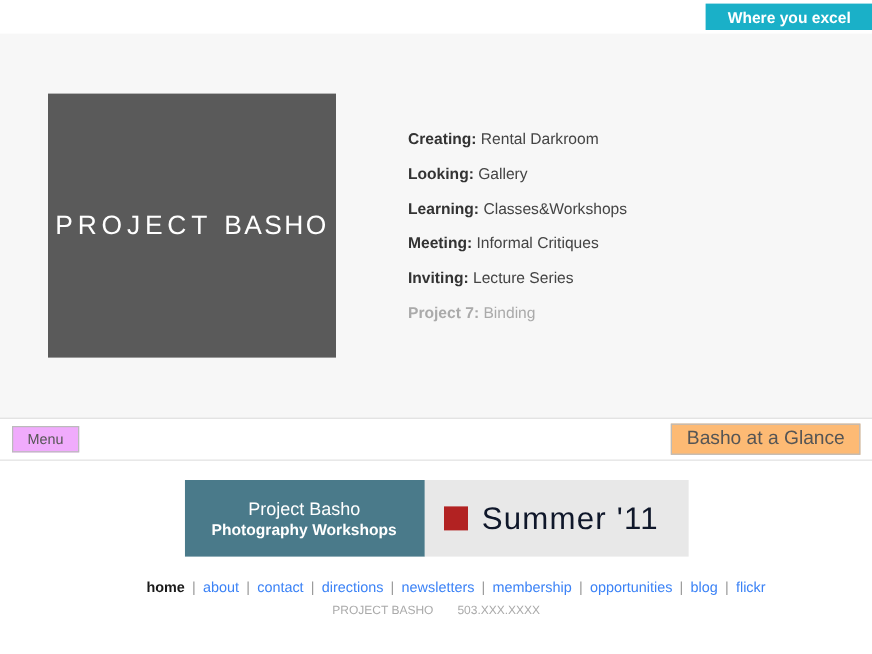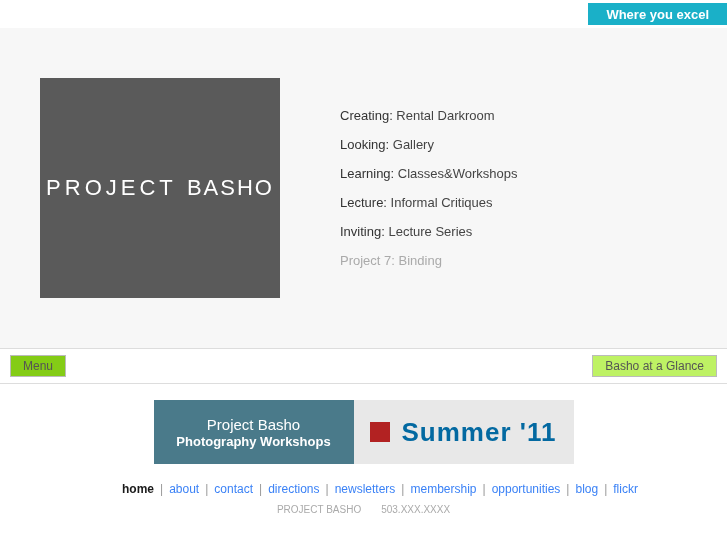--- a/index.html
+++ b/index.html
@@ -78,21 +78,21 @@
     #features-list li {
       font-size: 13px;
       color: #444;
     }
 
     #features-list li.muted {
       color: #aaa;
     }
 
     #features-list li strong {
-      font-weight: 400;
+      font-weight: 700;
       color: #333;
       margin-top: 36px;
     }
 
     #features-list li.muted strong {
       color: #aaa;
     }
 
     
     #nav-bar {
@@ -101,31 +101,31 @@
       border-bottom: 1px solid #ddd;
       height: 36px;
       display: flex;
       align-items: center;
       justify-content: space-between;
       padding: 0 10px;
     }
 
     #menu-btn {
       border: 1px solid #bbb;
-      background: #84cc16;
+      background: #f0abfc;
       font-size: 12px;
       color: #555;
       padding: 3px 12px;
       cursor: pointer;
     }
 
     #basho-glance-btn {
       border: 1px solid #bbb;
-      background: #bef264;
-      font-size: 12px;
+      background: #fdba74;
+      font-size: 16px;
       color: #555;
       padding: 3px 12px;
       cursor: pointer;
     }
 
     
     #promo-banner {
       background: #ffffff;
       display: flex;
       justify-content: center;
@@ -174,22 +174,22 @@
 
     #promo-red-square {
       width: 20px;
       height: 20px;
       background: #b22222;
       flex-shrink: 0;
     }
 
     #promo-summer-text {
       font-size: 26px;
-      font-weight: 700;
-      color: #0369a1;
+      font-weight: 400;
+      color: #0f172a;
       letter-spacing: 1px;
     }
 
     
     #footer-nav {
       background: #ffffff;
       display: flex;
       justify-content: center;
       align-items: center;
       padding: 8px 0 4px 0;
@@ -236,21 +236,21 @@
 <div id="hero">
   <div id="logo-block">
     <div id="logo-text">
       PROJECT&nbsp;<span>BASHO</span>
     </div>
   </div>
   <ul id="features-list">
   <li><strong>Creating:</strong> Rental Darkroom</li>
       <li><strong>Looking:</strong> Gallery</li>
       <li><strong>Learning:</strong> Classes&amp;Workshops</li>
-      <li><strong>Lecture:</strong> Informal Critiques</li>
+      <li><strong>Meeting:</strong> Informal Critiques</li>
       <li><strong>Inviting:</strong> Lecture Series</li>
       <li class="muted"><strong>Project 7:</strong> Binding</li>
     </ul>
 </div>
 
 <div id="nav-bar">
   <button id="menu-btn">Menu</button>
   <button id="basho-glance-btn">Basho at a Glance</button>
 </div>
 

